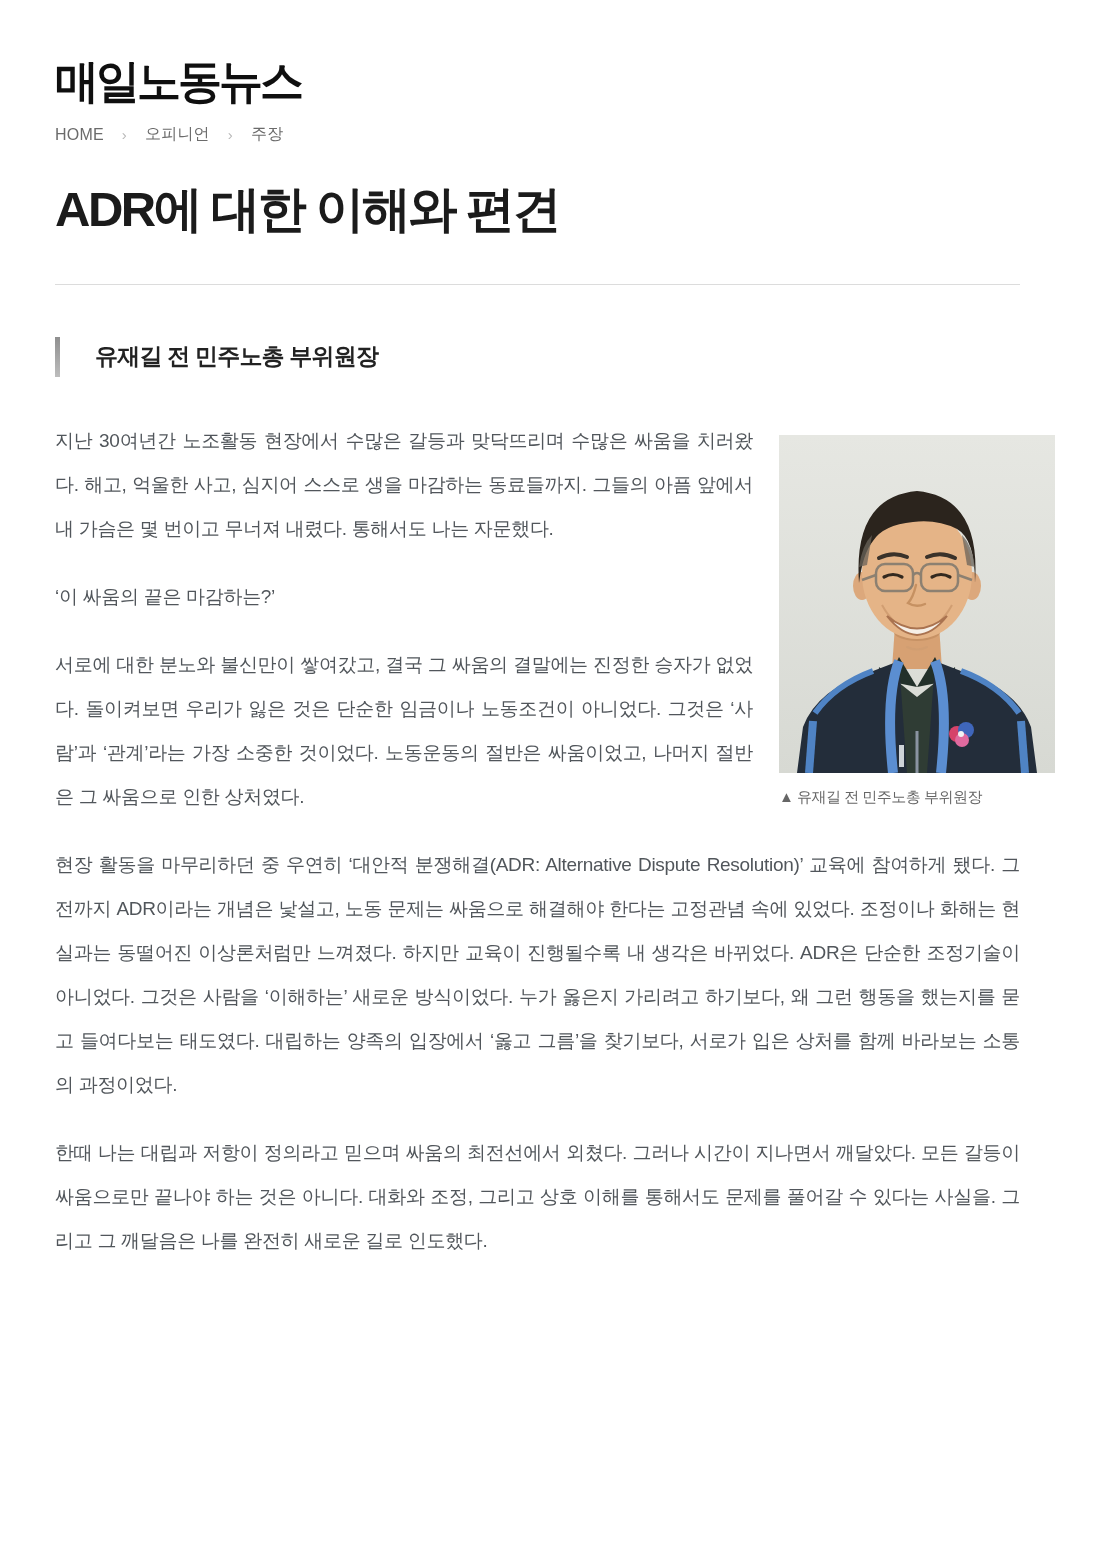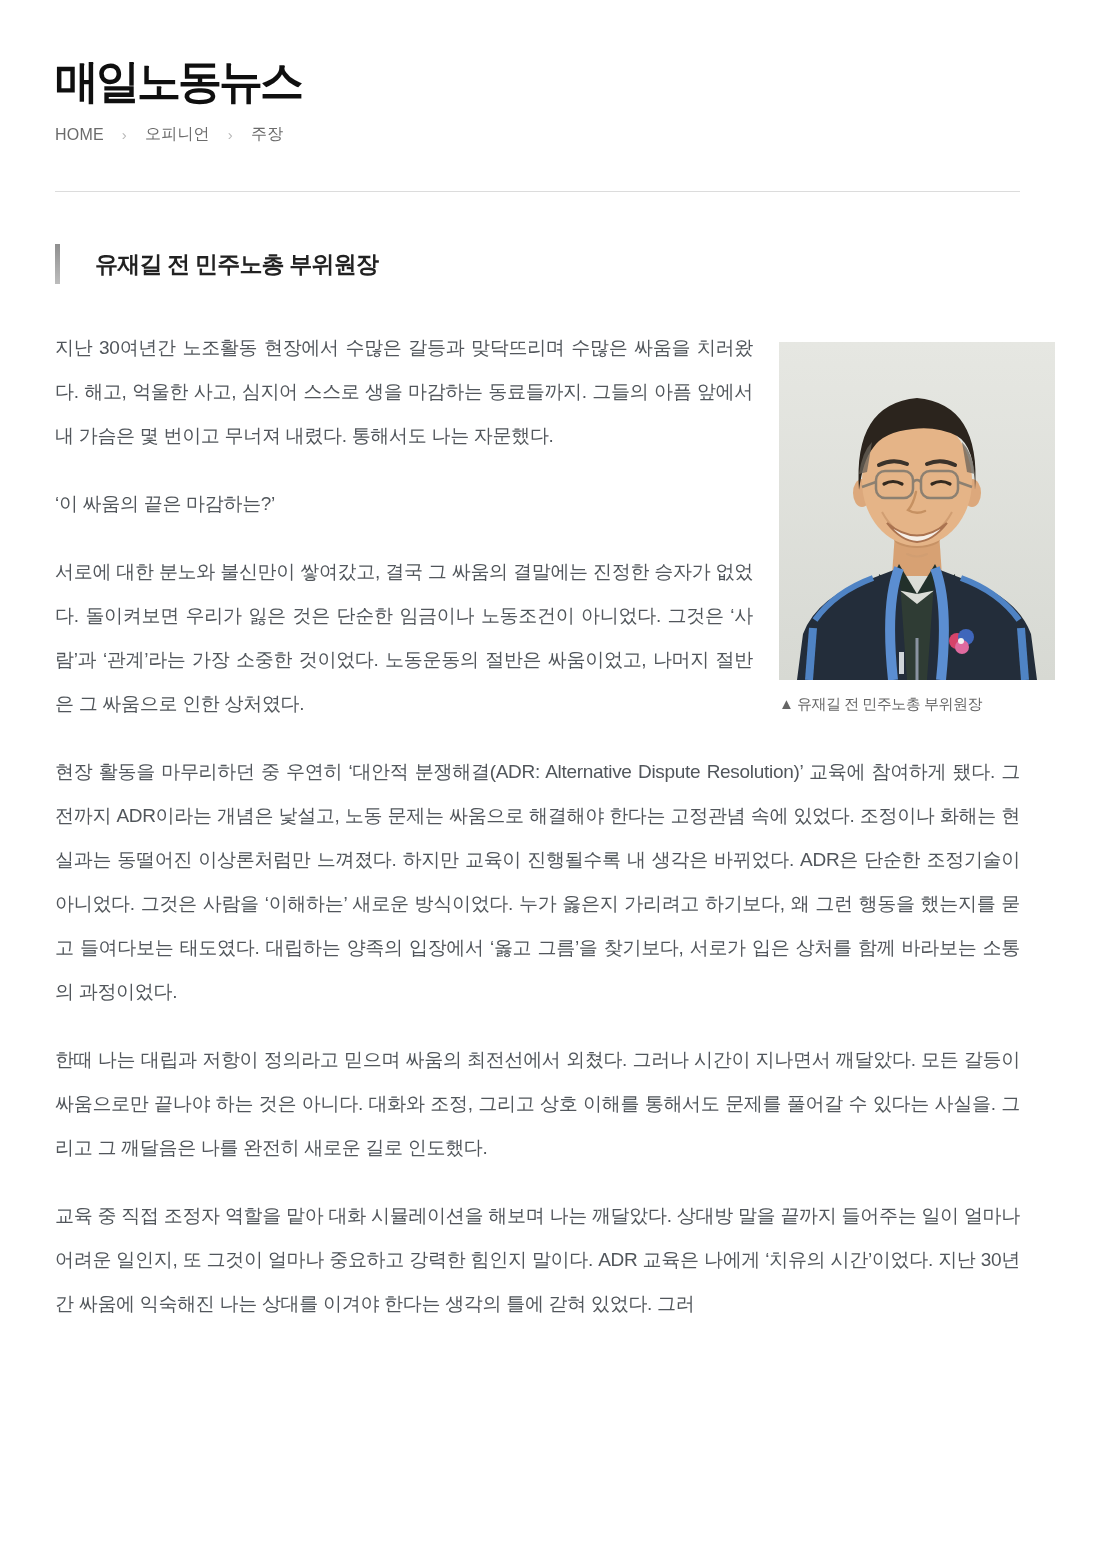--- a/index.html
+++ b/index.html
@@ -129,20 +129,21 @@
 
   <nav class="breadcrumb">
     <span class="crumb">HOME</span>
     <span class="crumb-sep">›</span>
     <span class="crumb">오피니언</span>
     <span class="crumb-sep">›</span>
     <span class="crumb">주장</span>
   </nav>
 
   
+  <h1 class="title">ADR에 대한 이해와 편견</h1>
 
   
 
   <hr class="divider">
 
   
   <div class="subhead">
     <span class="subhead-bar"></span>
     <span class="subhead-text">유재길 전 민주노총 부위원장</span>
   </div>
@@ -217,16 +218,15 @@
         </g>
       </svg>
       <figcaption class="photo-caption">▲ 유재길 전 민주노총 부위원장</figcaption>
     </figure>
 
     <p>지난 30여년간 노조활동 현장에서 수많은 갈등과 맞닥뜨리며 수많은 싸움을 치러왔다. 해고, 억울한 사고, 심지어 스스로 생을 마감하는 동료들까지. 그들의 아픔 앞에서 내 가슴은 몇 번이고 무너져 내렸다. 통해서도 나는 자문했다.</p>
     <p>‘이 싸움의 끝은 마감하는?’</p>
     <p>서로에 대한 분노와 불신만이 쌓여갔고, 결국 그 싸움의 결말에는 진정한 승자가 없었다. 돌이켜보면 우리가 잃은 것은 단순한 임금이나 노동조건이 아니었다. 그것은 ‘사람’과 ‘관계’라는 가장 소중한 것이었다. 노동운동의 절반은 싸움이었고, 나머지 절반은 그 싸움으로 인한 상처였다.</p>
     <p>현장 활동을 마무리하던 중 우연히 ‘대안적 분쟁해결(ADR: Alternative Dispute Resolution)’ 교육에 참여하게 됐다. 그전까지 ADR이라는 개념은 낯설고, 노동 문제는 싸움으로 해결해야 한다는 고정관념 속에 있었다. 조정이나 화해는 현실과는 동떨어진 이상론처럼만 느껴졌다. 하지만 교육이 진행될수록 내 생각은 바뀌었다. ADR은 단순한 조정기술이 아니었다. 그것은 사람을 ‘이해하는’ 새로운 방식이었다. 누가 옳은지 가리려고 하기보다, 왜 그런 행동을 했는지를 묻고 들여다보는 태도였다. 대립하는 양족의 입장에서 ‘옳고 그름’을 찾기보다, 서로가 입은 상처를 함께 바라보는 소통의 과정이었다.</p>
     <p>한때 나는 대립과 저항이 정의라고 믿으며 싸움의 최전선에서 외쳤다. 그러나 시간이 지나면서 깨달았다. 모든 갈등이 싸움으로만 끝나야 하는 것은 아니다. 대화와 조정, 그리고 상호 이해를 통해서도 문제를 풀어갈 수 있다는 사실을. 그리고 그 깨달음은 나를 완전히 새로운 길로 인도했다.</p>
-    <p>교육 중 직접 조정자 역할을 맡아 대화 시뮬레이션을 해보며 나는 깨달았다. 상대방 말을 끝까지 들어주는 일이 얼마나 어려운 일인지, 또 그것이 얼마나 중요하고 강력한 힘인지 말이다. ADR 교육은 나에게 ‘치유의 시간’이었다. 지난 30년간 싸움에 익숙해진 나는 상대를 이겨야 한다는 생각의 틀에 갇혀 있었다. 그러</p>
   </div>
 
 </div>
 
 </body></html>

